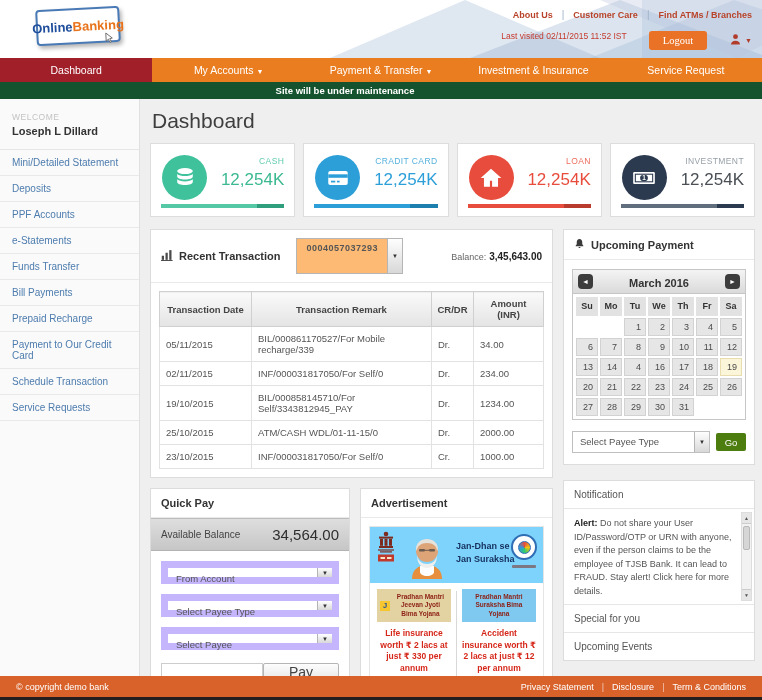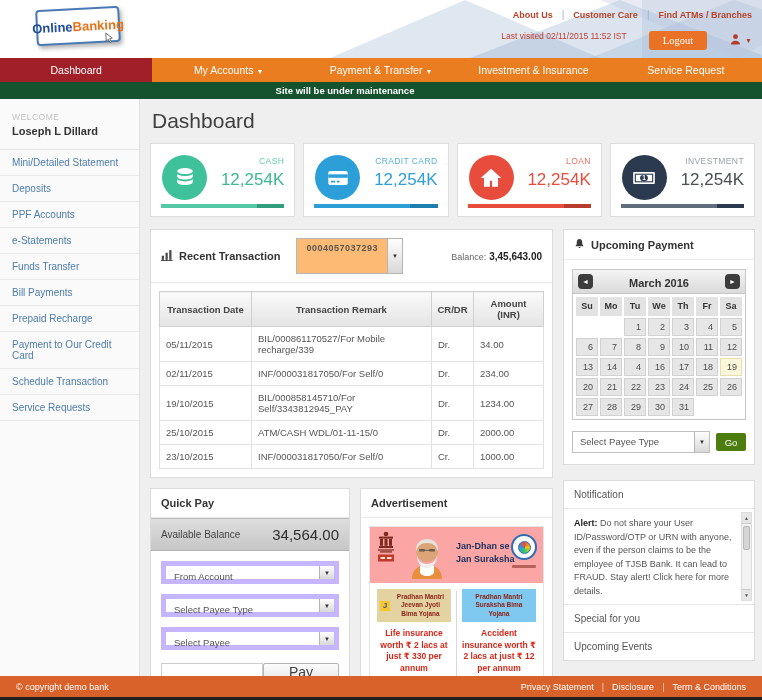--- a/index.html
+++ b/index.html
@@ -78,30 +78,30 @@
   td { border:1px solid #e2e2e2; font-size:9.5px; color:#555; padding:6px 6px; background:#fff; }
   th:nth-child(1){width:92px;} th:nth-child(3){width:42px;} th:nth-child(4){width:70px;}
 
   .row2 { display:flex; gap:10px; margin-top:10px; align-items:flex-start; }
 
   
   .quickpay { width:200px; flex:none; padding-bottom:13px; }
   .qp-balance { display:flex; justify-content:space-between; align-items:center; background:linear-gradient(#dedede,#c6c6c6); border-top:1px solid #bdbdbd; border-bottom:1px solid #b3b3b3; padding:7px 10px; }
   .qp-bal-label { font-size:10px; color:#444; }
   .qp-bal-value { font-size:15px; color:#2e2e2e; }
-  .qp-select { margin:10px 10px 0; display:flex; border:5px solid #c4b5fd; height:23px; background:#fff; cursor:pointer; }
+  .qp-select { margin:10px 10px 0; display:flex; border:7px solid #c4b5fd; height:23px; background:#fff; cursor:pointer; }
   .qp-sel-label { flex:1; font-size:9.5px; color:#555; line-height:21px; padding-left:8px; }
   .qp-payrow { margin:13px 10px 0; display:flex; justify-content:space-between; align-items:center; }
   .qp-amount { width:102px; height:22px; border:1px solid #ccc; font-family:inherit; font-size:10px; padding:0 5px; }
   .paynow { height:22px; padding:0 10px; font-size:14px; color:#444; background:linear-gradient(#fdfdfd,#e2e2e2); border:1px solid #b5b5b5; border-radius:2px; cursor:pointer; font-family:inherit; }
 
   
   .ad { flex:1; }
   .ad-body { margin:8px 8px 0; border:1px solid #e5e5e5; }
-  .ad-banner { height:56px; background:#fca5a5; position:relative; overflow:hidden; }
+  .ad-banner { height:56px; background:#7dd3fc; position:relative; overflow:hidden; }
   .emblem { position:absolute; left:5px; top:4px; }
   .modi { position:absolute; left:36px; bottom:0; }
   .ad-title { position:absolute; left:86px; top:13px; font-size:9px; font-weight:bold; color:#16305e; line-height:1.4; }
   .ad-logo { position:absolute; right:6px; top:7px; width:26px; height:26px; border-radius:50%; background:#fff; border:2px solid #2f6db5; display:flex; align-items:center; justify-content:center; }
   .ad-logo-in { width:13px; height:13px; border-radius:50%; border:1px solid #2f6db5; background:conic-gradient(#e74c3c,#f1c40f,#2ecc71,#3498db,#e74c3c); }
   .ad-logo-sub { position:absolute; right:7px; top:38px; width:24px; height:3px; background:rgba(125,43,31,.55); border-radius:1px; }
   .ad-cols { display:flex; background:#fff; padding:6px 4px 2px; }
   .ad-col { flex:1; text-align:center; padding:0 3px; }
   .ad-divider { width:1px; background:#d8d8d8; margin:2px 2px; }
   .scheme { font-size:6.5px; font-weight:bold; color:#8c1f14; padding:4px 3px; line-height:1.3; min-height:22px; display:flex; align-items:center; justify-content:center; gap:3px; }

